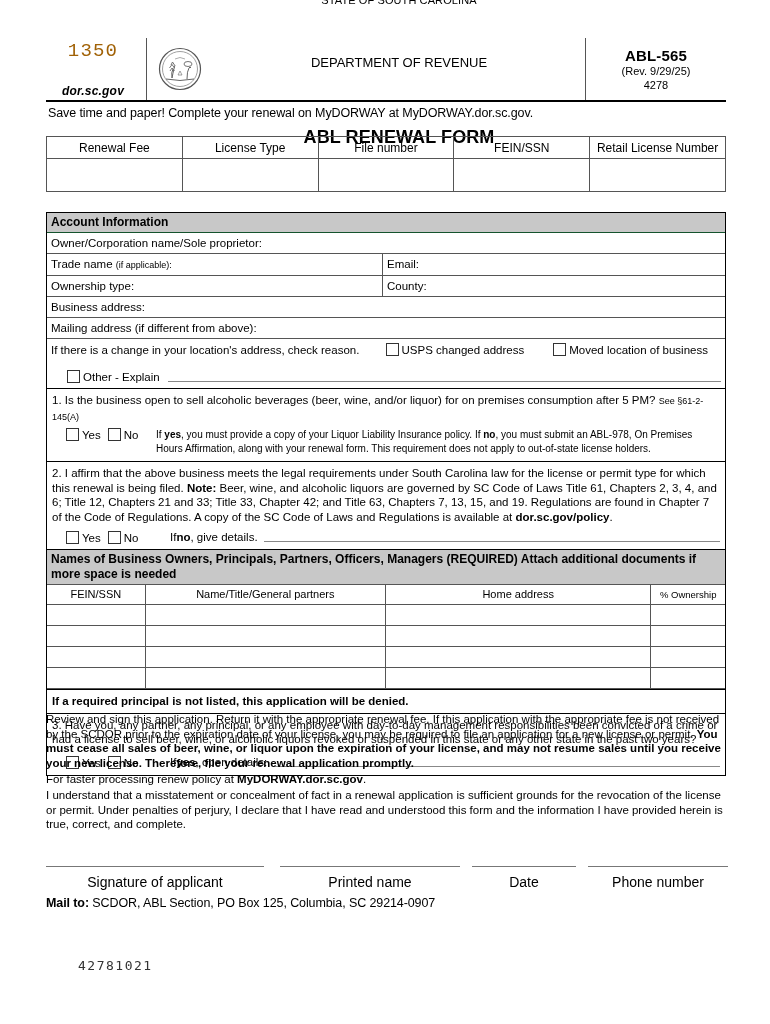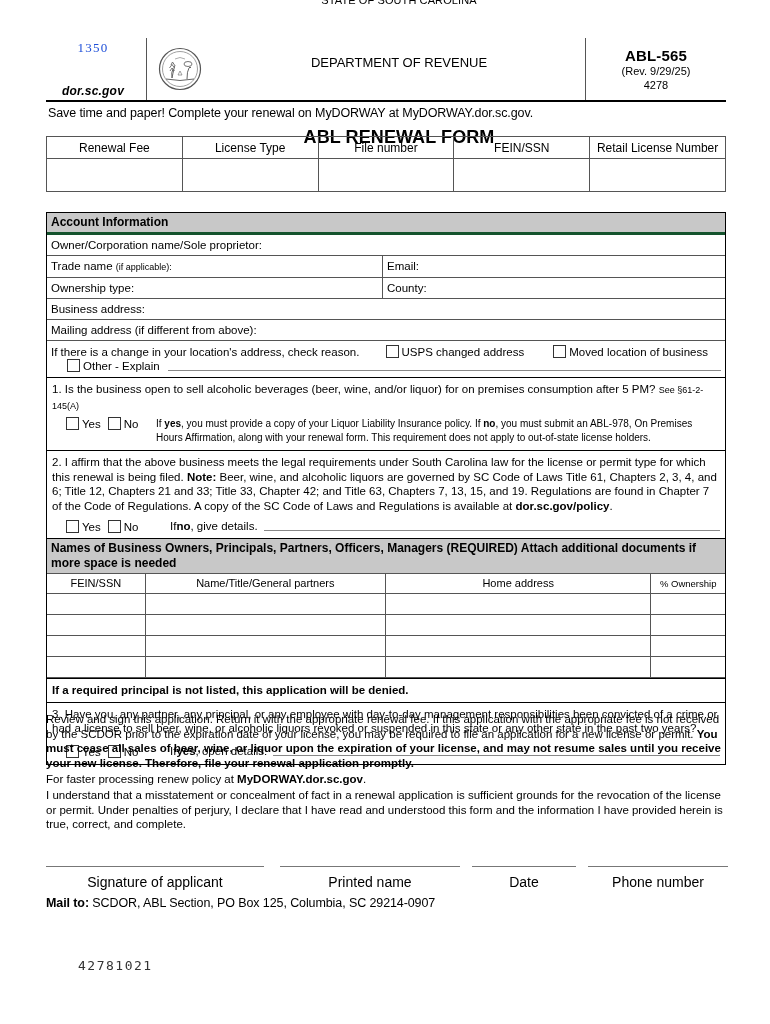--- a/index.html
+++ b/index.html
@@ -20,22 +20,22 @@
   .header {
     position: absolute; left: 46px; top: 38px; width: 680px; height: 62px;
     display: flex; align-items: stretch;
   }
   .hdr-left {
     width: 100px; position: relative;
     display: flex; flex-direction: column; justify-content: space-between;
     align-items: center; padding: 2px 0 2px 0;
   }
   .num1350 {
-    font-family: Liberation Serif, serif;
-    font-size: 13px; letter-spacing: 1.2px; color: #1d4ed8;
+    font-family: Liberation Mono, monospace;
+    font-size: 19px; letter-spacing: 1.2px; color: #a16207;
     margin-left: -6px;
   }
   .dorsc {
     font-size: 12px; font-weight: bold; letter-spacing: .2px;
     margin-left: -6px;
     font-style: italic;
   }
   .hdr-divider { width: 1px; background: #555; margin: 0 0 0 0; }
   .seal-wrap {
     width: 66px; display: flex; align-items: center; justify-content: center;
@@ -75,21 +75,21 @@
     text-align: center; font-size: 12px; height: 22px; padding: 2px 2px;
   }
   .toptable .blank { height: 33px; }
 
   
   .mainblock {
     position: absolute; left: 46px; top: 212px; width: 680px;
     border: 1.5px solid #000;
   }
   .sechead {
-    background: #c8c8c8; border-bottom: 3px solid #14532d;
+    background: #c8c8c8; border-bottom: 1px solid #14532d;
     font-size: 12px; font-weight: bold; padding: 2px 4px; line-height: 15px;
   }
   .row {
     border-bottom: 1px solid #555; font-size: 11.5px;
     padding: 3px 4px; line-height: 14px;
   }
   .row2col { display: flex; border-bottom: 1px solid #555; }
   .row2col > div { font-size: 11.5px; padding: 3px 4px; line-height: 14px; }
   .row2col .c1 { width: 336px; border-right: 1px solid #555; }
   .row2col .c2 { flex: 1; }
@@ -99,21 +99,21 @@
   .cb {
     display: inline-block; width: 13px; height: 13px;
     border: 1.3px solid #333; background: #fff;
     vertical-align: -2px; margin-right: 3px;
   }
 
   .addrrow { border-bottom: 1.5px solid #000; padding: 4px 4px 5px 4px; }
   .addrline1 { display: flex; align-items: center; font-size: 11.5px; }
   .addrline1 .lbl { width: 335px; }
   .addrline1 .opt { width: 168px; }
-  .addrline2 { margin-top: 1px; display: flex; align-items: center; font-size: 11.5px; padding-left: 16px; }
+  .addrline2 { margin-top: 14px; display: flex; align-items: center; font-size: 11.5px; padding-left: 16px; }
   .dotline { flex: 1; border-bottom: 1px solid #888; margin-left: 8px; height: 10px; }
 
   
   .qblock { border-bottom: 1.5px solid #000; padding: 4px 5px 5px 5px; }
   .qtext { font-size: 11.5px; line-height: 14.5px; }
   .qtext .ref { font-size: 9px; }
   .q1body { display: flex; margin-top: 4px; }
   .ynbox { width: 100px; padding-left: 14px; font-size: 11.5px; white-space: nowrap; }
   .ynbox .gap { display: inline-block; width: 7px; }
   .q1note { flex: 1; font-size: 10px; line-height: 14px; padding-left: 4px; }

